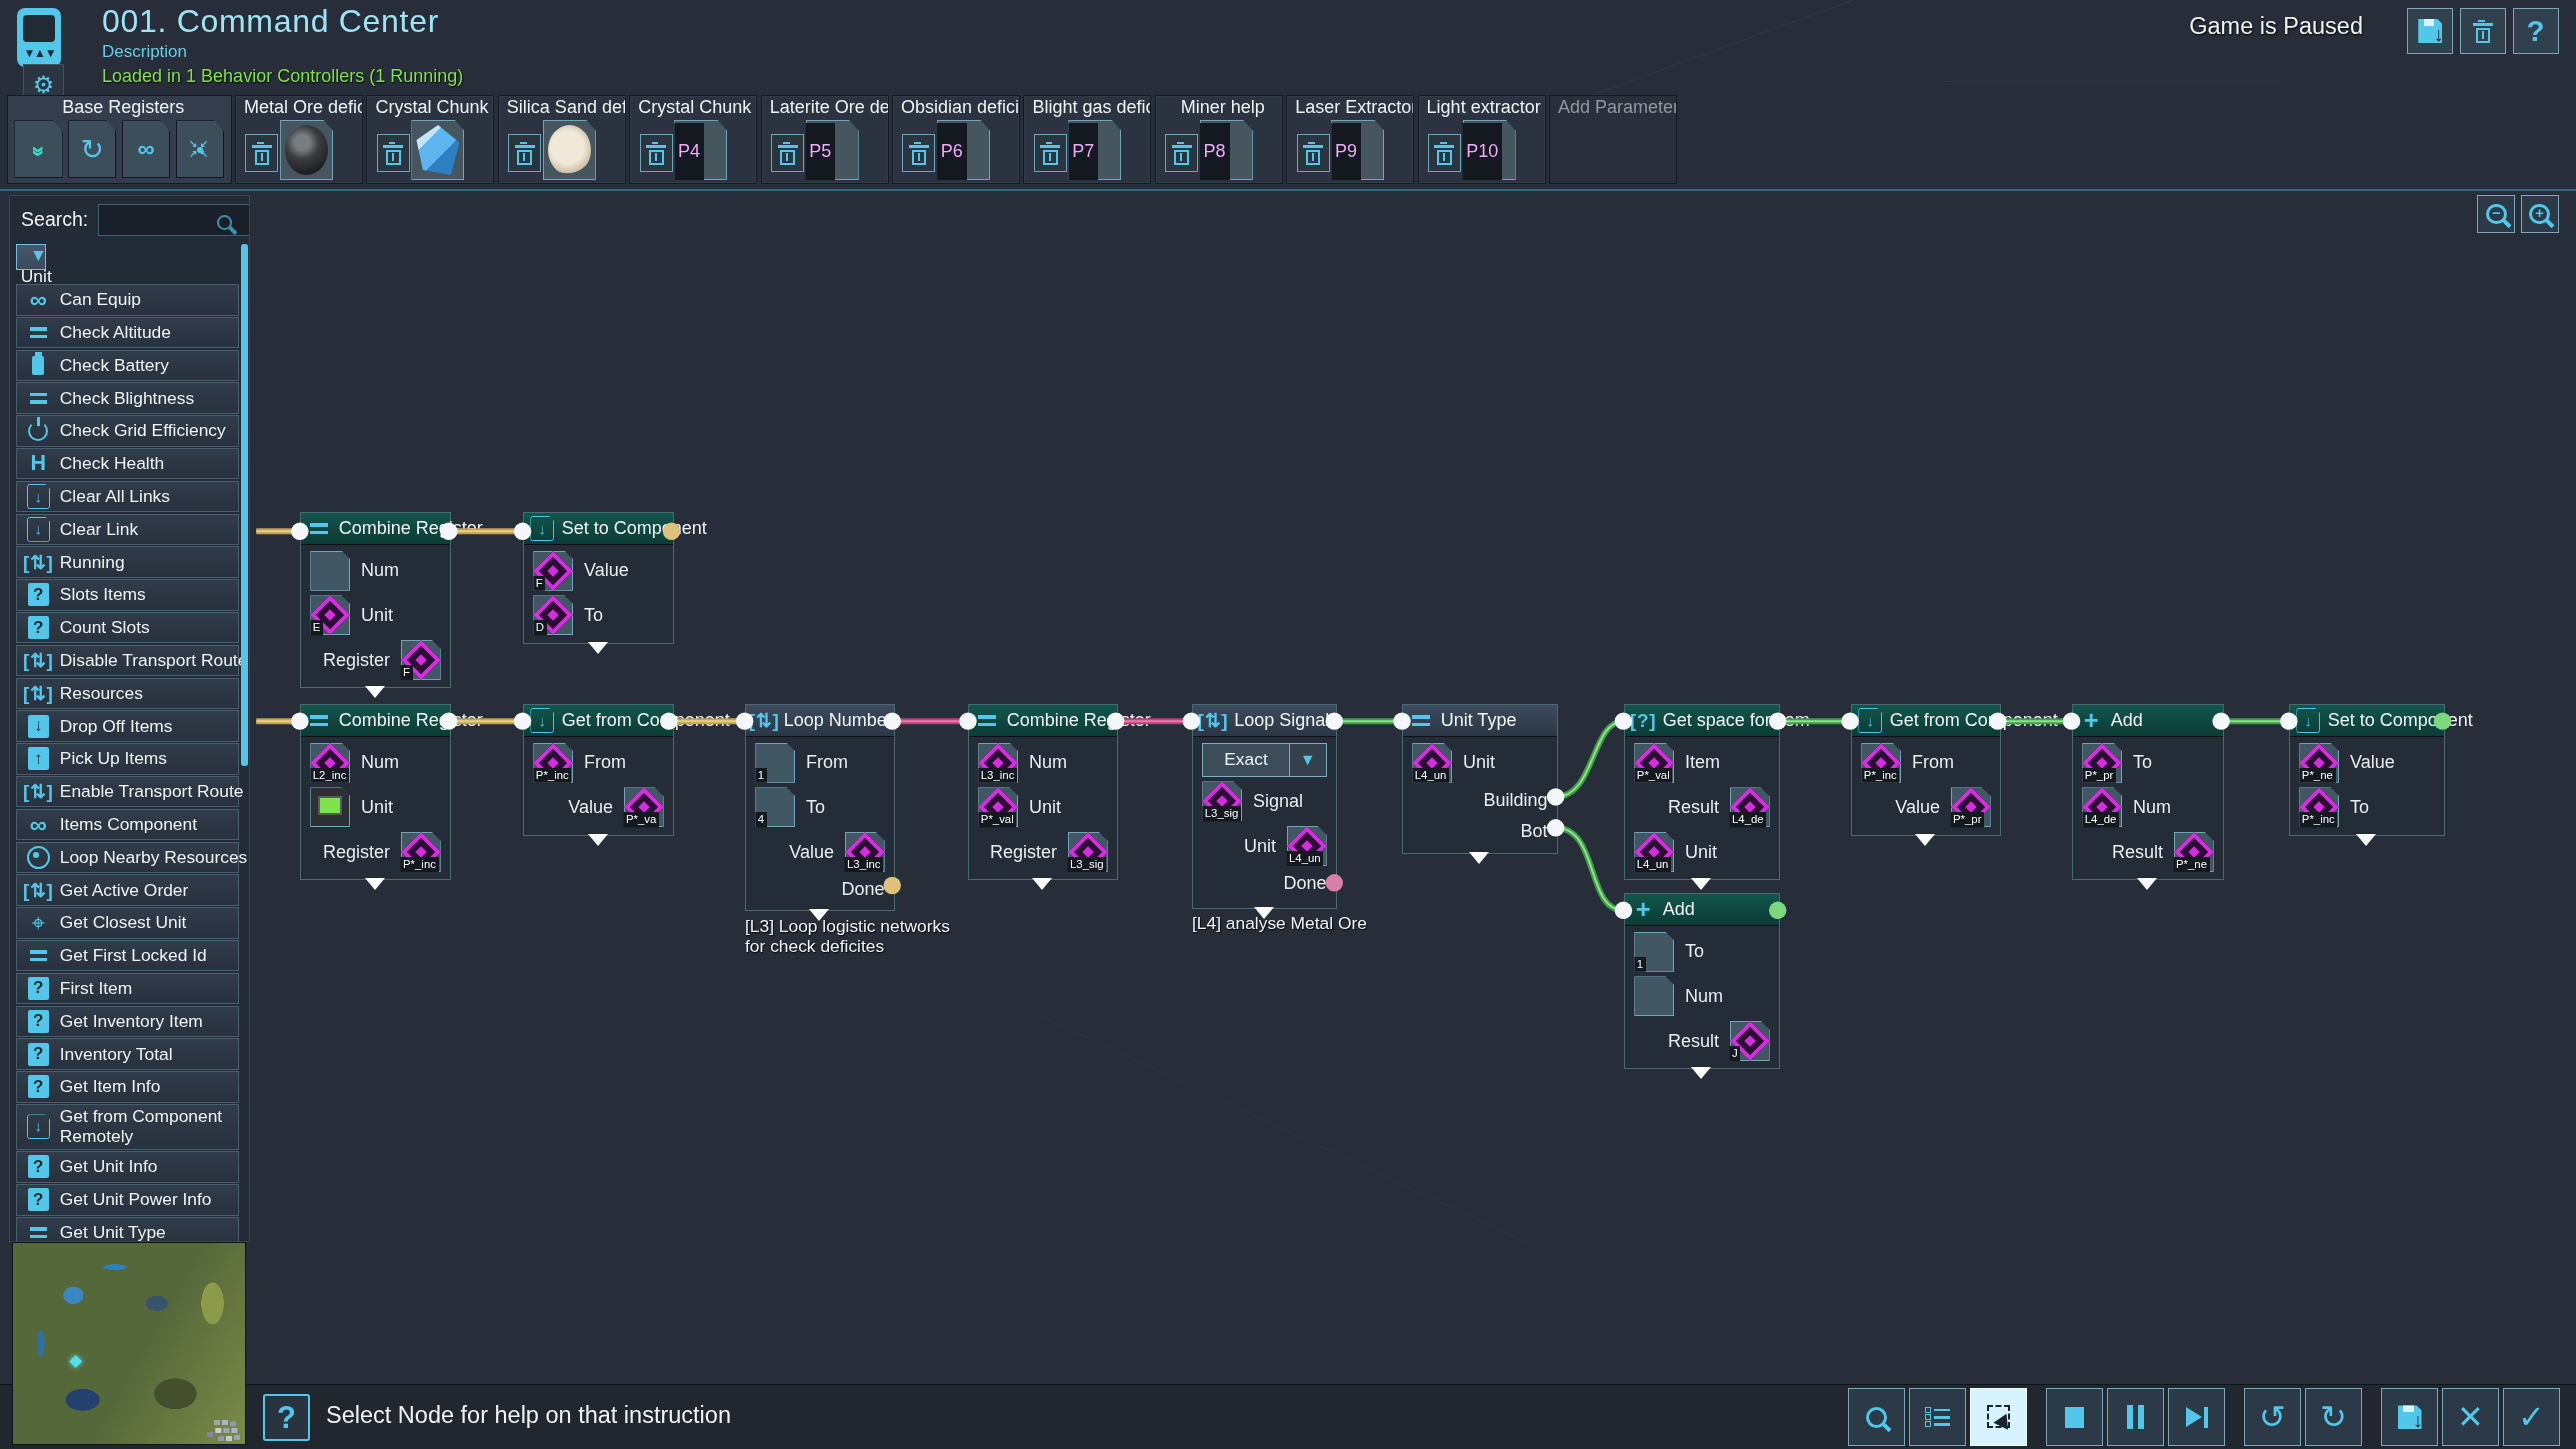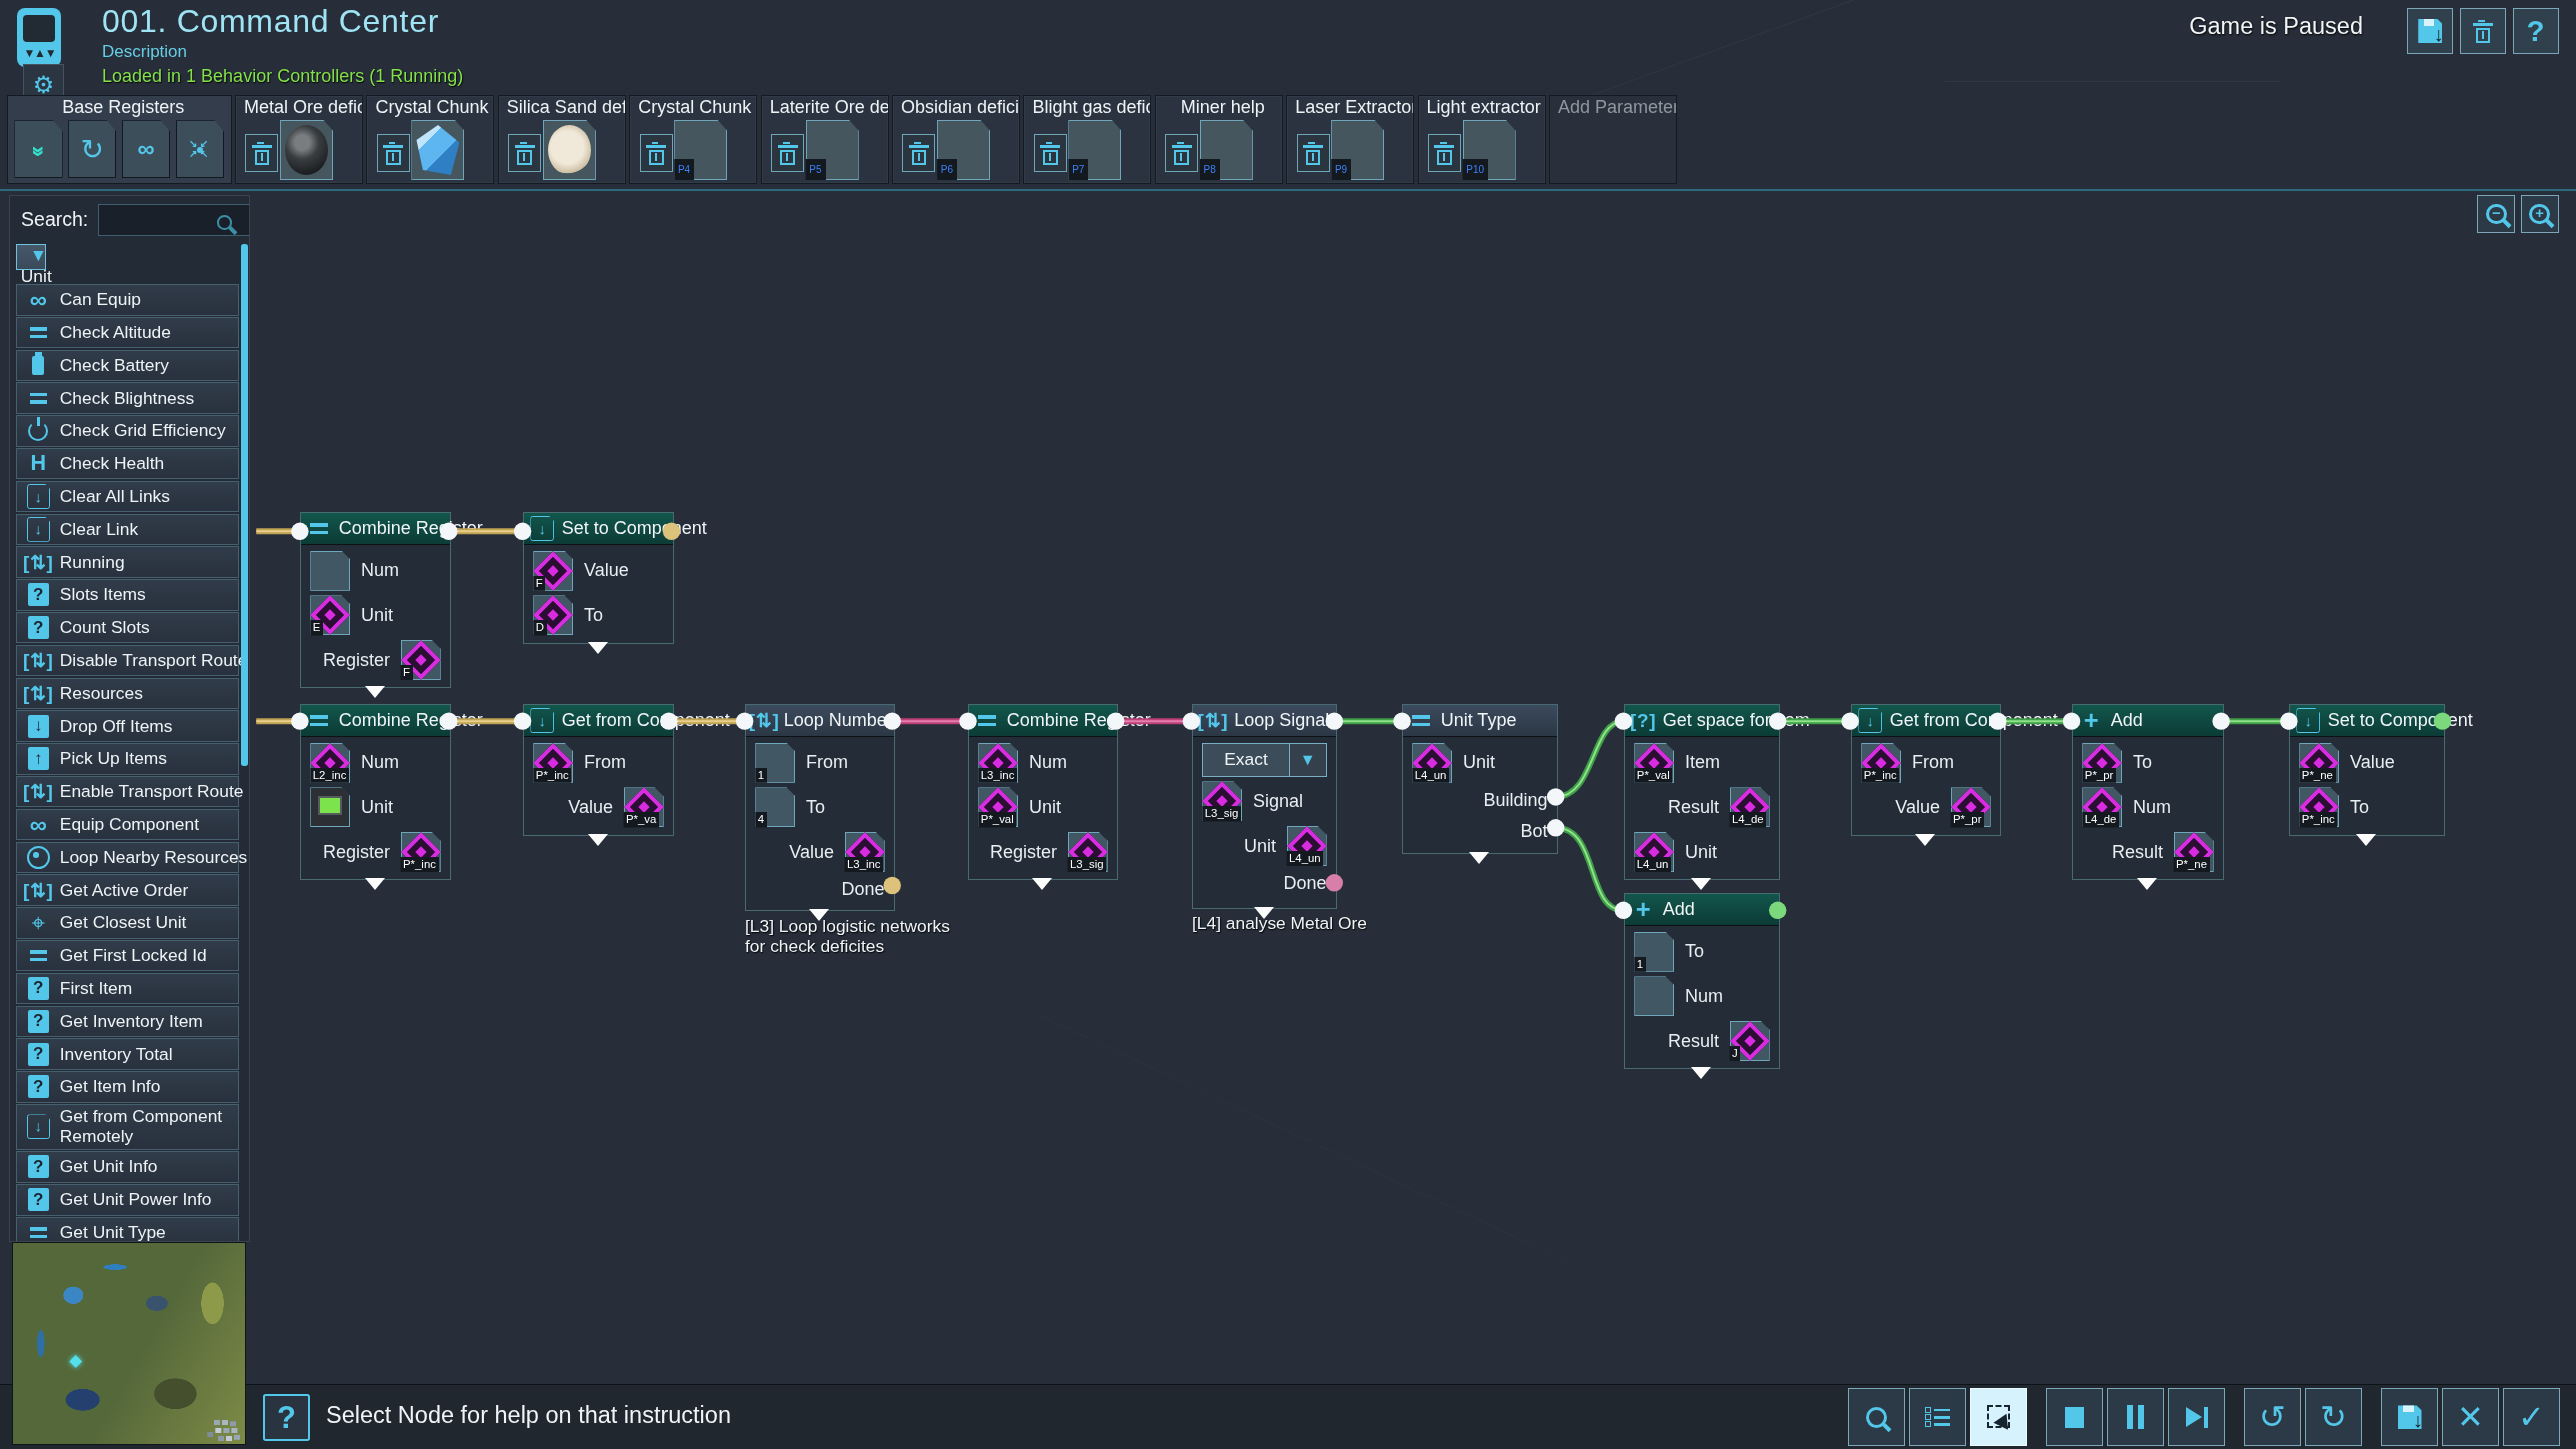--- a/index.html
+++ b/index.html
@@ -25,21 +25,21 @@
   .panel.addp{width:126px;background:#29303b;box-shadow:none;}
   .panel-title{height:21.5px;line-height:23px;text-align:center;font-size:18px;color:#eef3f6;white-space:nowrap;overflow:hidden;padding-left:8px;}
   .panel.addp .panel-title{color:#8e979f;}
   #base-registers-slots{display:flex;gap:5.4px;padding:2.7px 6.7px;}
   .reg-slot{width:47px;height:56px;background:#3d4e5b;border:1.3px solid #121820;position:relative;display:flex;align-items:center;justify-content:center;
     clip-path:polygon(0 0,80% 0,100% 20%,100% 100%,0 100%);color:#53c7ea;}
   .pslot{position:absolute;left:44px;top:24px;width:51px;height:58px;background:#45565f;border:1.3px solid #6fa6ba;
     clip-path:polygon(0 0,82% 0,100% 18%,100% 100%,0 100%);}
   .ptrash{position:absolute;left:9.4px;top:38px;width:31px;height:36px;border:1.3px solid #6fa6ba;background:#2b3540;
     display:flex;align-items:center;justify-content:center;}
-  .pbadge{position:absolute;left:-1.3px;bottom:-1.3px;background:#14181f;color:#3b82f6;font-size:10px;padding:5px 4px;}
+  .pbadge{position:absolute;left:-1.3px;bottom:-1.3px;background:#14181f;color:#f0abfc;font-size:18px;padding:18px 4px;}
   .itm{position:absolute;inset:4px;border-radius:50%;}
   .itm-metal-ore{background:radial-gradient(circle at 40% 35%,#7a7d80 0 18%,#3a3d40 40%,#1d2023 75%);}
   .itm-crystal-chunk{border-radius:4px;background:linear-gradient(135deg,#bfe4fb 0 30%,#5db6f0 30% 60%,#2e7fc4 60%);
     clip-path:polygon(50% 0,100% 35%,80% 100%,15% 90%,0 30%);}
   .itm-silica-sand{background:radial-gradient(circle at 45% 45%,#f0e8d8 0 45%,#cdbfa4 70%,transparent 72%);}
   
   #tab-sep{position:absolute;left:0;top:189px;width:2576px;height:2px;background:#2a6b7f;}
   
   #sidebar{position:absolute;left:9.4px;top:195px;width:239px;height:1045px;background:#232b36;border:1.3px solid #39444f;overflow:hidden;}
   #search-row{display:flex;align-items:center;gap:9.4px;padding:8px 8px 6.7px 10.7px;}
@@ -497,21 +497,21 @@
             <span class="brk">[⇅]</span>
           </span>
         </span>
         <span>Enable Transport Route</span>
       </div><div class="sitem">
         <span class="sicon">
           <span style="display:inline-flex;align-items:center;">
             <span style="color:#53c7ea;font-size:24px;font-weight:bold;">∞</span>
           </span>
         </span>
-        <span>Equip Component</span>
+        <span>Items Component</span>
       </div><div class="sitem">
         <span class="sicon">
           <span style="display:inline-flex;align-items:center;">
             <span class="radr"></span>
           </span>
         </span>
         <span>Loop Nearby Resources</span>
       </div><div class="sitem">
         <span class="sicon">
           <span style="display:inline-flex;align-items:center;">

